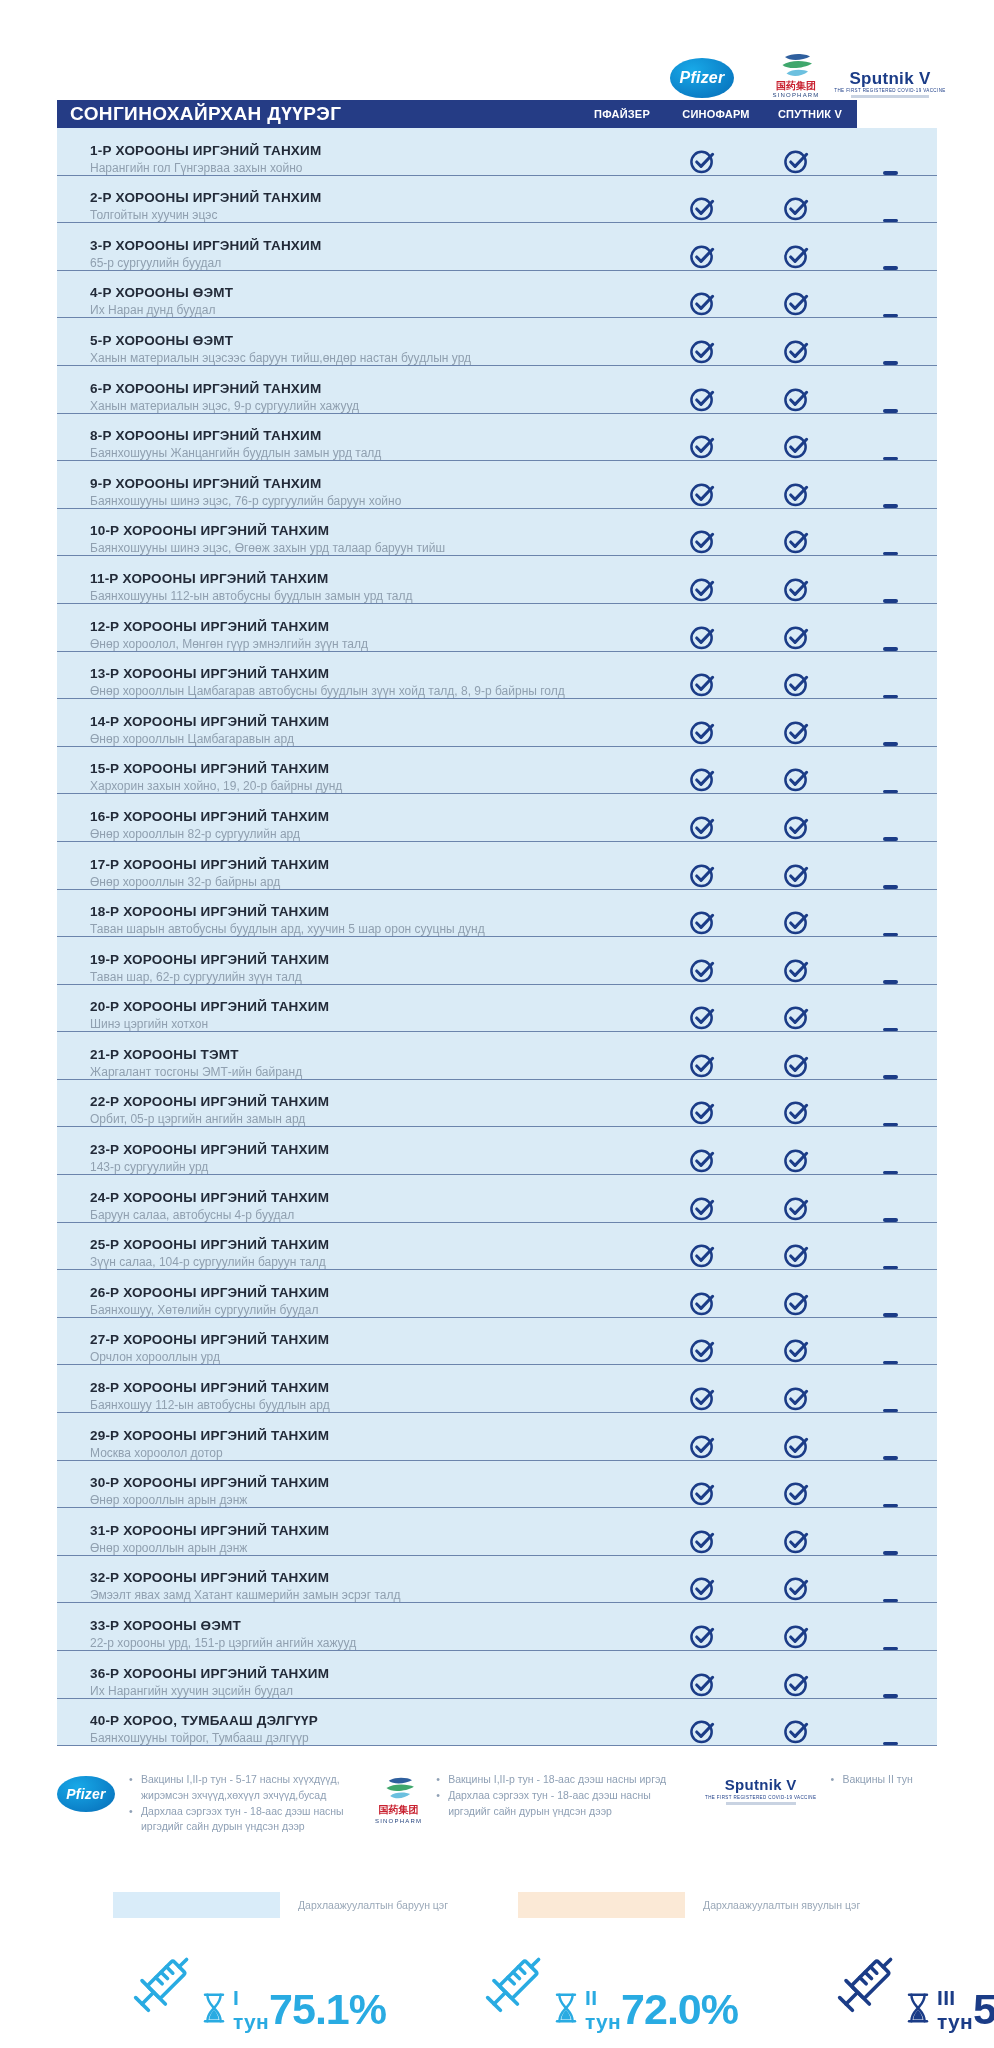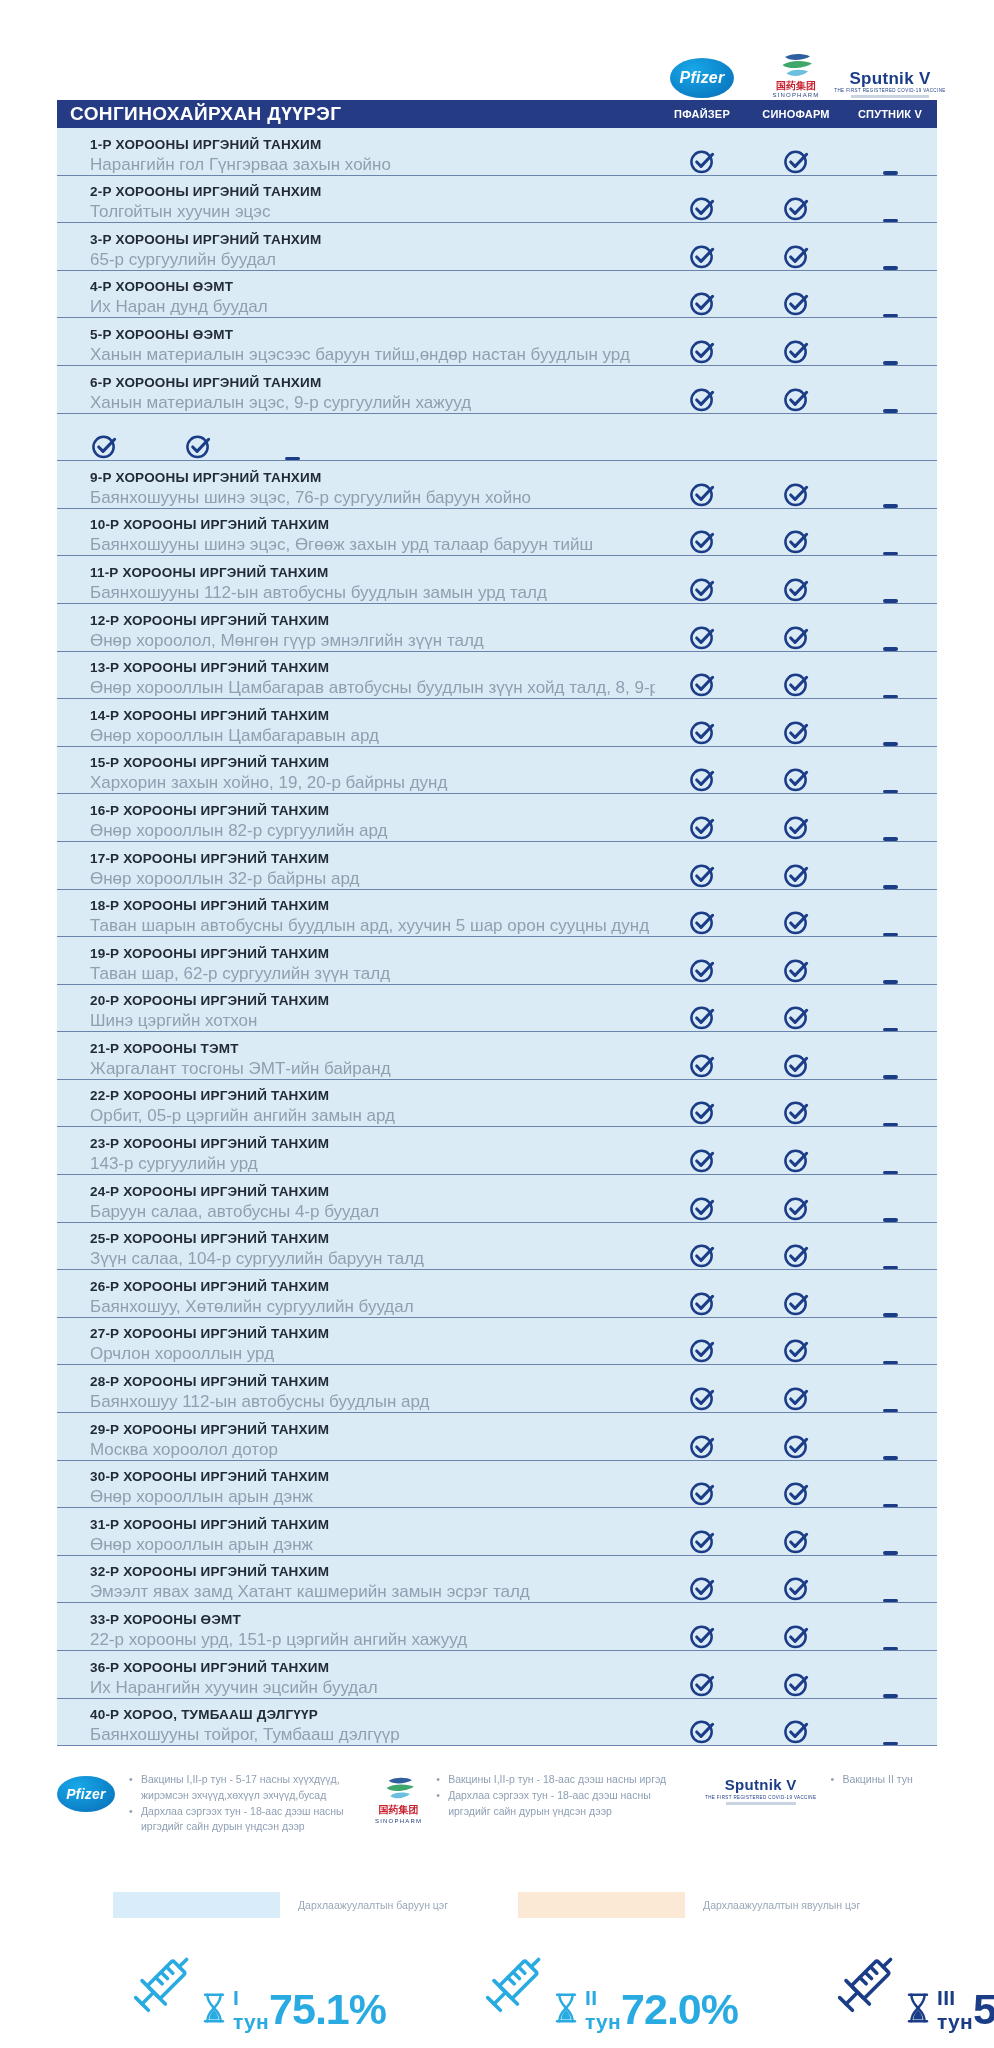--- a/index.html
+++ b/index.html
@@ -15,33 +15,33 @@
   .pfizer-oval span{color:#fff;font-style:italic;font-weight:bold;font-size:16px;letter-spacing:.2px;}
   .sino-logo{display:flex;flex-direction:column;align-items:center;line-height:1;}
   .sino-cn{color:#c8202f;font-size:10px;font-weight:bold;margin-top:1px;}
   .sino-en{color:#26457e;font-size:6px;letter-spacing:1.2px;margin-top:1px;}
   .sputnik-logo{display:flex;flex-direction:column;align-items:center;line-height:1;}
   .sputnik-word{color:#1b3c87;font-weight:bold;font-size:17px;letter-spacing:.3px;}
   .sputnik-tag{color:#1b3c87;font-size:4.5px;letter-spacing:.4px;margin-top:2px;white-space:nowrap;}
   .sputnik-bar{width:78px;height:3px;background:#c9d3e2;margin-top:2px;}
 
   
-  .header-bar{position:absolute;top:100px;left:57px;width:880px;height:28px;background:#253c85;
+  .header-bar{position:absolute;top:100px;left:57px;width:800px;height:28px;background:#253c85;
     display:flex;align-items:center;}
   .header-title{flex:1;color:#fff;font-weight:bold;font-size:19px;letter-spacing:.4px;padding-left:13px;
     white-space:nowrap;}
   .header-col{width:94px;text-align:center;color:#fff;font-weight:bold;font-size:11px;letter-spacing:.2px;}
 
   
   #rows{position:absolute;top:128px;left:57px;width:880px;}
   .row{height:46.6px;background:#daebf6;border-bottom:1px solid rgba(38,69,126,.62);
     display:flex;align-items:flex-end;}
   .row-text{flex:1;padding-left:33px;overflow:hidden;}
   .row-title{font-size:13.5px;font-weight:bold;color:#222a38;letter-spacing:.2px;white-space:nowrap;}
-  .row-sub{font-size:17px;color:#90a0b0;margin-top:3px;white-space:nowrap;}
+  .row-sub{font-size:12px;color:#90a0b0;margin-top:3px;white-space:nowrap;}
   .cell{width:94px;display:flex;align-items:center;justify-content:center;}
   .dash{width:15px;height:3.5px;border-radius:2px;background:#1b3c87;}
 
   
   .footer{position:absolute;top:1772px;left:57px;width:880px;display:flex;}
   .note-group{display:flex;align-items:flex-start;}
   .note-group .logo-box{flex:0 0 auto;margin-right:14px;margin-top:4px;display:flex;flex-direction:column;align-items:center;}
   .notes{list-style:none;margin:0;padding:0;}
   .notes li{position:relative;padding-left:12px;color:#8fa0b5;font-size:10.5px;line-height:1.5;max-width:230px;}
   .notes li:before{content:"•";position:absolute;left:0;color:#8fa0b5;}
@@ -233,20 +233,24 @@
             <circle cx="13" cy="14.5" r="10.5" fill="none" stroke="#1b3c87" stroke-width="2.6"></circle>
             <path d="M8 14.5 L12.5 19 L24.5 6.5" fill="none" stroke="#1b3c87" stroke-width="3.2" stroke-linecap="round" stroke-linejoin="round"></path>
           </svg>
         </div>
       <div class="cell">
           <div class="dash"></div>
         </div>
     </div>
 
     <div class="row">
+      <div class="row-text">
+        <div class="row-title">8-Р ХОРООНЫ ИРГЭНИЙ ТАНХИМ</div>
+        <div class="row-sub">Баянхошууны Жанцангийн буудлын замын урд талд</div>
+      </div>
       <div class="cell">
           <svg width="27" height="27" viewBox="0 0 28 28">
             <circle cx="13" cy="14.5" r="10.5" fill="none" stroke="#1b3c87" stroke-width="2.6"></circle>
             <path d="M8 14.5 L12.5 19 L24.5 6.5" fill="none" stroke="#1b3c87" stroke-width="3.2" stroke-linecap="round" stroke-linejoin="round"></path>
           </svg>
         </div>
       <div class="cell">
           <svg width="27" height="27" viewBox="0 0 28 28">
             <circle cx="13" cy="14.5" r="10.5" fill="none" stroke="#1b3c87" stroke-width="2.6"></circle>
             <path d="M8 14.5 L12.5 19 L24.5 6.5" fill="none" stroke="#1b3c87" stroke-width="3.2" stroke-linecap="round" stroke-linejoin="round"></path>

